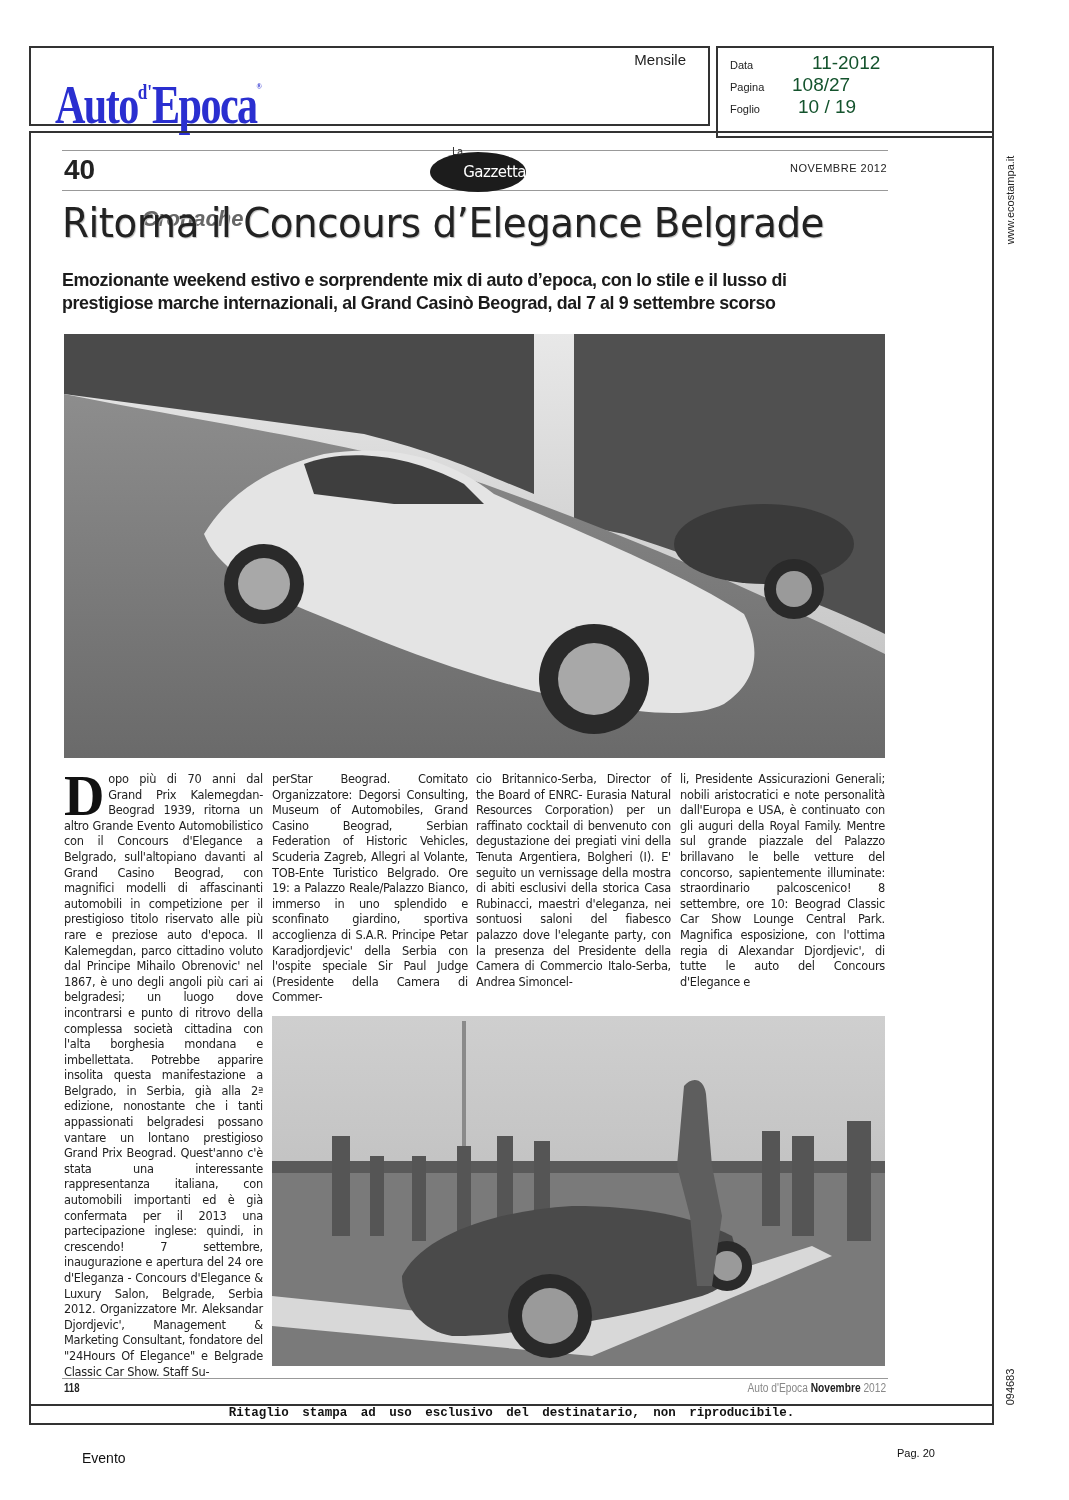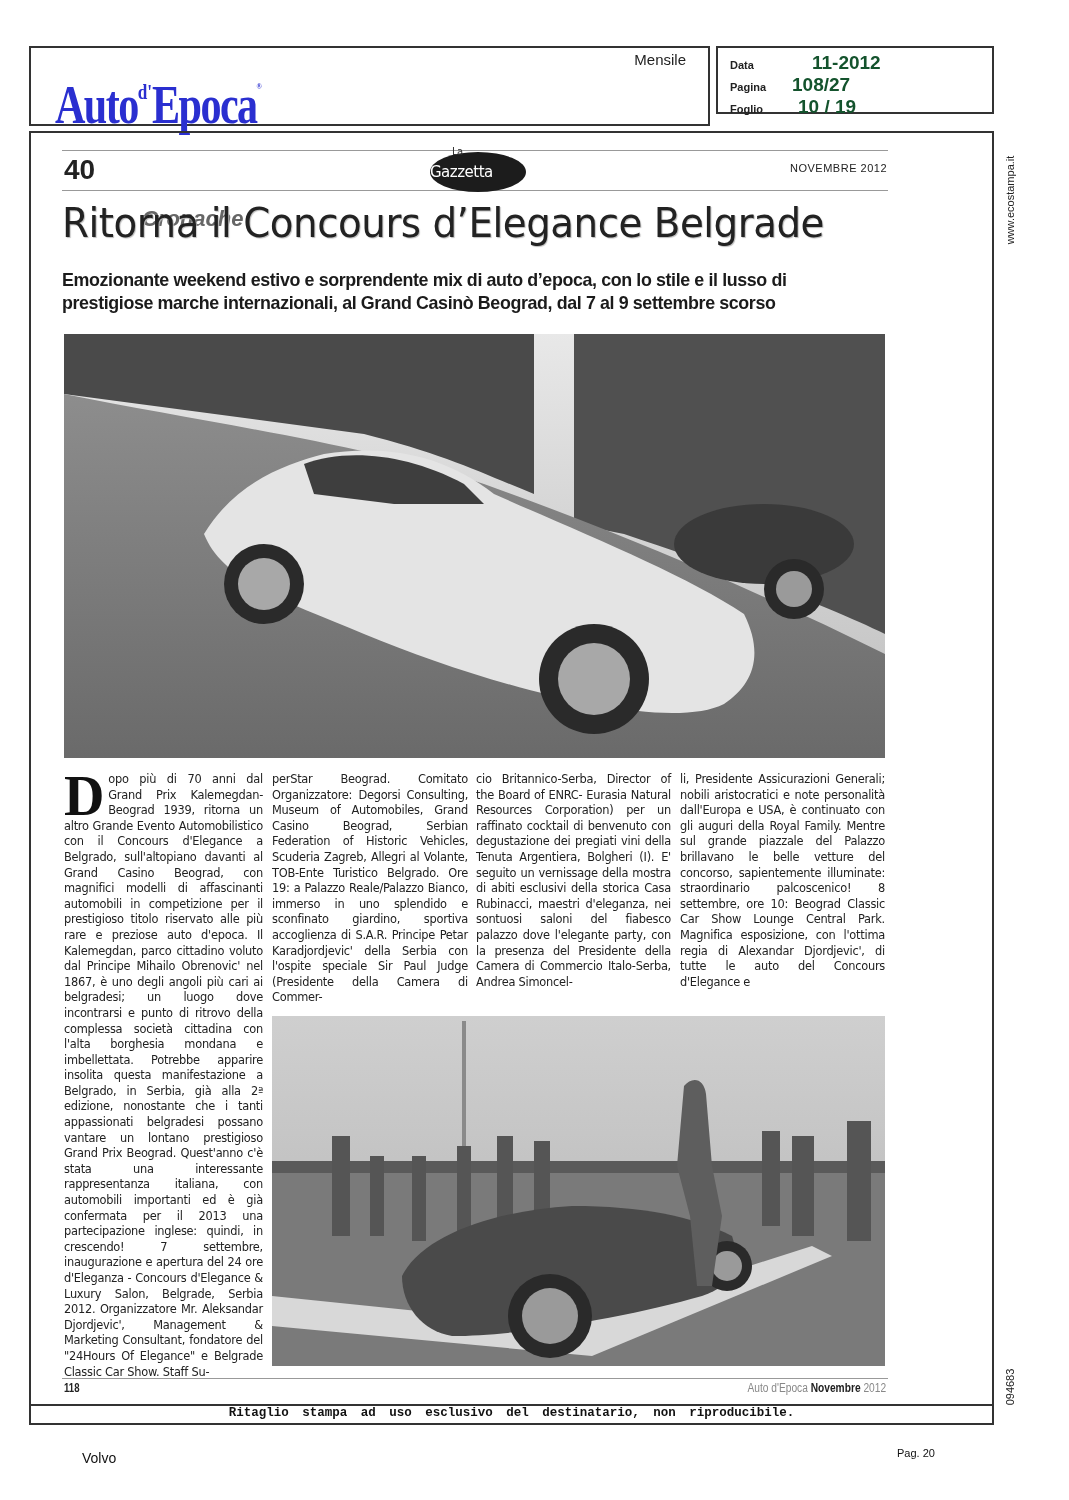--- a/index.html
+++ b/index.html
@@ -5,41 +5,41 @@
   html, body { margin: 0; padding: 0; background: #ffffff; }
   body { width: 1069px; height: 1500px; position: relative; overflow: hidden; font-family: "DejaVu Sans", sans-serif; color: #1a1a1a; }
 
   
   .hdr-left { position: absolute; left: 29px; top: 46px; width: 681px; height: 80px; border: 2px solid #333; box-sizing: border-box; }
   .logo { position: absolute; left: 24px; top: 6px; font-family: "Liberation Serif", serif; font-weight: bold; font-size: 54px; color: #2a2fd0; letter-spacing: -2px; transform: scaleX(0.78); transform-origin: left top; line-height: 64px; }
   .logo sup { font-size: 22px; vertical-align: 24px; letter-spacing: 0; }
   .logo .reg { font-size: 9px; vertical-align: 34px; }
   .mensile { position: absolute; right: 22px; top: 3px; font-family: "Liberation Sans", sans-serif; font-size: 15px; color: #222; }
 
-  .hdr-right { position: absolute; left: 716px; top: 46px; width: 278px; height: 68px; border: 2px solid #333; box-sizing: border-box; font-weight: bold; }
+  .hdr-right { position: absolute; left: 716px; top: 46px; width: 278px; height: 92px; border: 2px solid #333; box-sizing: border-box; }
   .meta-row { position: absolute; left: 12px; font-family: "Liberation Sans", sans-serif; display: flex; align-items: baseline; }
   .meta-label { width: 60px; font-size: 11px; color: #222; }
   .meta-value { font-size: 19px; color: #14532d; }
 
   
   .main-frame { position: absolute; left: 29px; top: 131px; width: 965px; height: 1294px; border: 2px solid #333; box-sizing: border-box; }
   .footer-rule { position: absolute; left: 29px; top: 1404px; width: 965px; height: 2px; background: #333; }
   .disclaimer { position: absolute; left: 29px; top: 1406px; width: 965px; text-align: center; font-family: "Liberation Mono", monospace; font-size: 12.5px; color: #111; word-spacing: 6px; font-weight: bold; }
 
   
   .side-url { position: absolute; left: 1003px; top: 145px; width: 14px; height: 110px; }
   .side-url span, .side-code span { position: absolute; left: 50%; top: 50%; transform: translate(-50%,-50%) rotate(-90deg); white-space: nowrap; font-family: "Liberation Sans", sans-serif; font-size: 11px; color: #222; }
   .side-code { position: absolute; left: 1003px; top: 1362px; width: 14px; height: 50px; }
 
   
   .page-topline { position: absolute; left: 62px; top: 150px; width: 826px; height: 1px; background: #999; }
   .page-botline { position: absolute; left: 62px; top: 190px; width: 826px; height: 1px; background: #999; }
   .page-num { position: absolute; left: 64px; top: 154px; font-family: "Liberation Sans", sans-serif; font-weight: bold; font-size: 28px; color: #222; }
   .section { position: absolute; left: 142px; top: 158px; font-family: "Liberation Sans", sans-serif; font-style: italic; font-weight: bold; font-size: 22px; color: #666; margin-top: 48px; }
-  .gazzetta { position: absolute; left: 430px; top: 152px; width: 96px; height: 40px; background: #1c1c1c; border-radius: 50%; color: #fff; text-align: left; font-family: "DejaVu Sans", sans-serif; font-size: 15px; line-height: 40px; letter-spacing: -0.5px; }
+  .gazzetta { position: absolute; left: 430px; top: 152px; width: 96px; height: 40px; background: #1c1c1c; border-radius: 50%; color: #fff; text-align: right; font-family: "DejaVu Sans", sans-serif; font-size: 15px; line-height: 40px; letter-spacing: -0.5px; }
   .gazzetta .la { position: absolute; left: 22px; top: -6px; font-size: 10px; color: #333; line-height: 12px; }
   .issue-date { position: absolute; right: 182px; top: 162px; font-family: "Liberation Sans", sans-serif; font-size: 11px; color: #222; letter-spacing: 0.5px; }
 
   .headline { position: absolute; left: 62px; top: 200px; width: 830px; font-family: "DejaVu Sans", sans-serif; font-size: 40px; color: #222; letter-spacing: -0.5px; text-shadow: 1px 1px 1px #bbb; transform: scaleX(0.97); transform-origin: left top; }
   .subhead { position: absolute; left: 62px; top: 268px; width: 830px; font-family: "Liberation Sans", sans-serif; font-weight: bold; font-size: 18.5px; line-height: 23px; color: #1b1b1b; letter-spacing: -0.4px; transform: scaleX(0.965); transform-origin: left top; }
 
   
   .photo { position: absolute; overflow: hidden; background: #888; }
   .photo1 { left: 64px; top: 334px; width: 821px; height: 424px; }
   .photo2 { left: 272px; top: 1016px; width: 613px; height: 350px; }
@@ -172,14 +172,14 @@
   </svg>
 </div>
 
 <div class="page-footline"></div>
 <div class="folio">118</div>
 <div class="footer-mag"><span>Auto d'Epoca</span> <b>Novembre</b> <span>2012</span></div>
 
 <div class="footer-rule"></div>
 <div class="disclaimer">Ritaglio stampa ad uso esclusivo del destinatario, non riproducibile.</div>
 
-<div class="bottom-left">Volvo</div>
+<div class="bottom-left">Evento</div>
 <div class="bottom-right">Pag. 20</div>
 
 </body></html>

